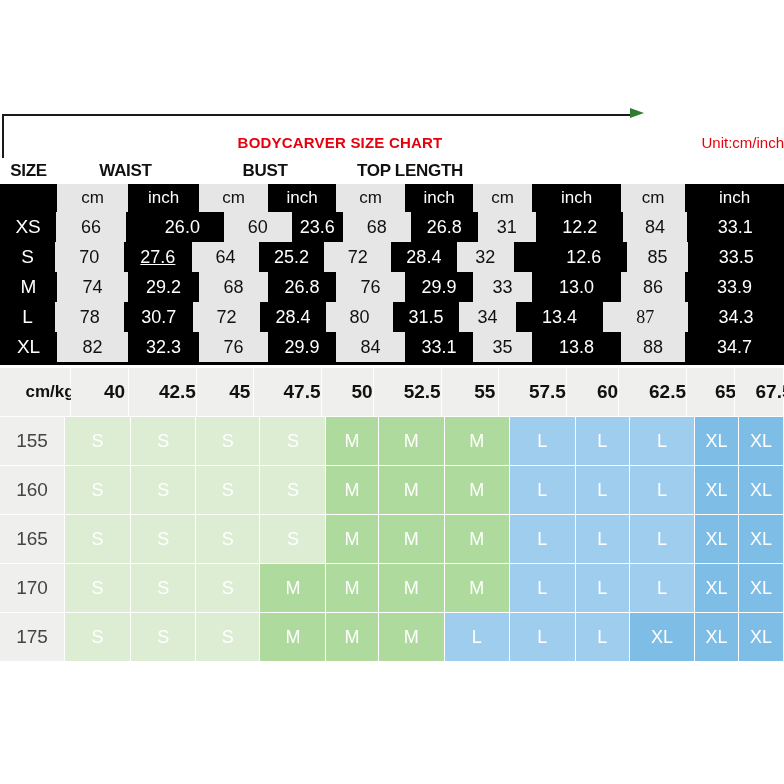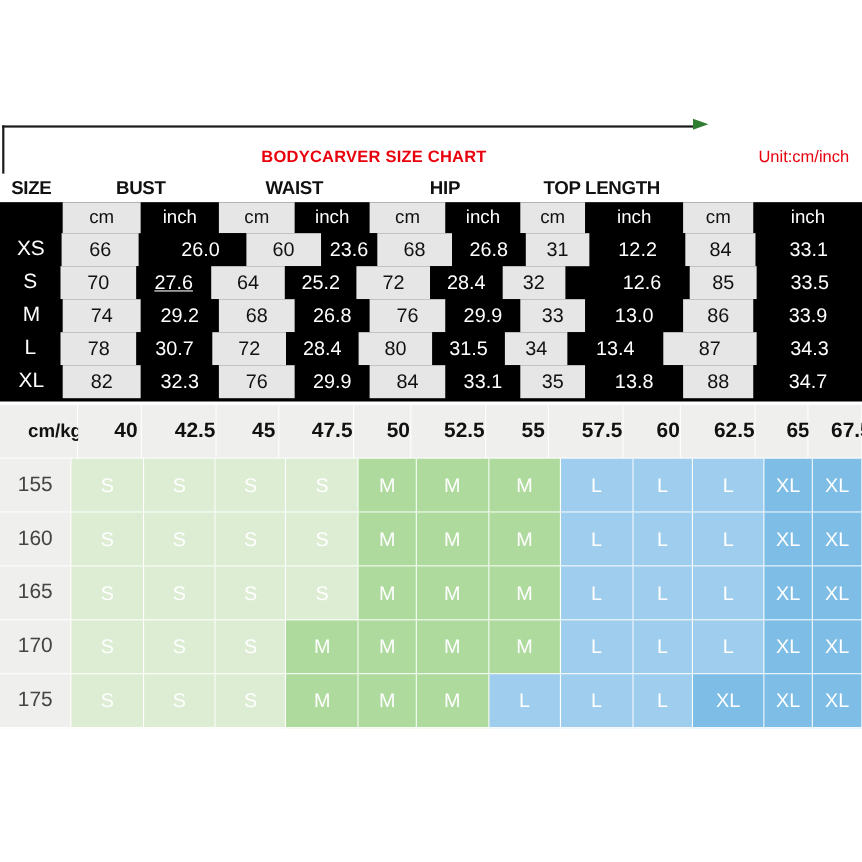--- a/index.html
+++ b/index.html
@@ -61,21 +61,21 @@
     width: 680px;
     text-align: center;
     color: #e8000d;
     font-size: 15px;
     font-weight: bold;
     letter-spacing: 0.2px;
     white-space: nowrap;
   }
   .unit-text {
     position: absolute;
-    right: 12px;
+    right: 0;
     top: 22px;
     color: #e8000d;
     font-size: 15px;
     font-weight: normal;
     white-space: nowrap;
   }
 
   
   .meas-table {
     position: absolute;
@@ -189,23 +189,22 @@
     <div class="arrow-vline"></div>
     <div class="arrow-hline"></div>
     <div class="arrow-head"></div>
     <div class="title-text">BODYCARVER SIZE CHART</div>
     <div class="unit-text">Unit:cm/inch</div>
   </div>
 
   <div class="meas-table">
     <div class="meas-group-row" id="meas-group-row">
         <div class="gcell" style="width: 57px;">SIZE</div>
+        <div class="gcell" style="width: 137px;">WAIST</div>
         <div class="gcell" style="width: 142px;">BUST</div>
-        <div class="gcell" style="width: 137px;">WAIST</div>
-        <div class="gcell" style="width: 137px;">HIP</div>
         <div class="gcell" style="width: 148px;">TOP LENGTH</div>
       </div>
     <div class="meas-body">
       <div class="meas-row header-row" id="meas-sub-row">
           <div class="meas-cell" style="width: 57px;"></div>
           <div class="meas-cell head light" style="width: 71px;">cm</div>
           <div class="meas-cell head" style="width: 71px;">inch</div>
           <div class="meas-cell head light" style="width: 69px;">cm</div>
           <div class="meas-cell head" style="width: 68px;">inch</div>
           <div class="meas-cell head light" style="width: 69px;">cm</div>
@@ -258,21 +257,21 @@
           <div class="meas-row">
             <div class="meas-cell sizelab" style="width: 57px;">L</div>
             <div class="meas-cell light" style="width: 71px;">78</div>
             <div class="meas-cell" style="width: 71px;">30.7</div>
             <div class="meas-cell light" style="width: 69px;">72</div>
             <div class="meas-cell" style="width: 68px;">28.4</div>
             <div class="meas-cell light" style="width: 69px;">80</div>
             <div class="meas-cell" style="width: 68px;">31.5</div>
             <div class="meas-cell light" style="width: 59px;">34</div>
             <div class="meas-cell" style="width: 89px;">13.4</div>
-            <div class="meas-cell light" style="width: 88px;">87</div>
+            <div class="meas-cell light" style="width: 88px; font-family: Liberation Serif, serif;">87</div>
             <div class="meas-cell" style="width: 99px;">34.3</div>
           </div>
           <div class="meas-row">
             <div class="meas-cell sizelab" style="width: 57px;">XL</div>
             <div class="meas-cell light" style="width: 71px;">82</div>
             <div class="meas-cell" style="width: 71px;">32.3</div>
             <div class="meas-cell light" style="width: 69px;">76</div>
             <div class="meas-cell" style="width: 68px;">29.9</div>
             <div class="meas-cell light" style="width: 69px;">84</div>
             <div class="meas-cell" style="width: 68px;">33.1</div>

